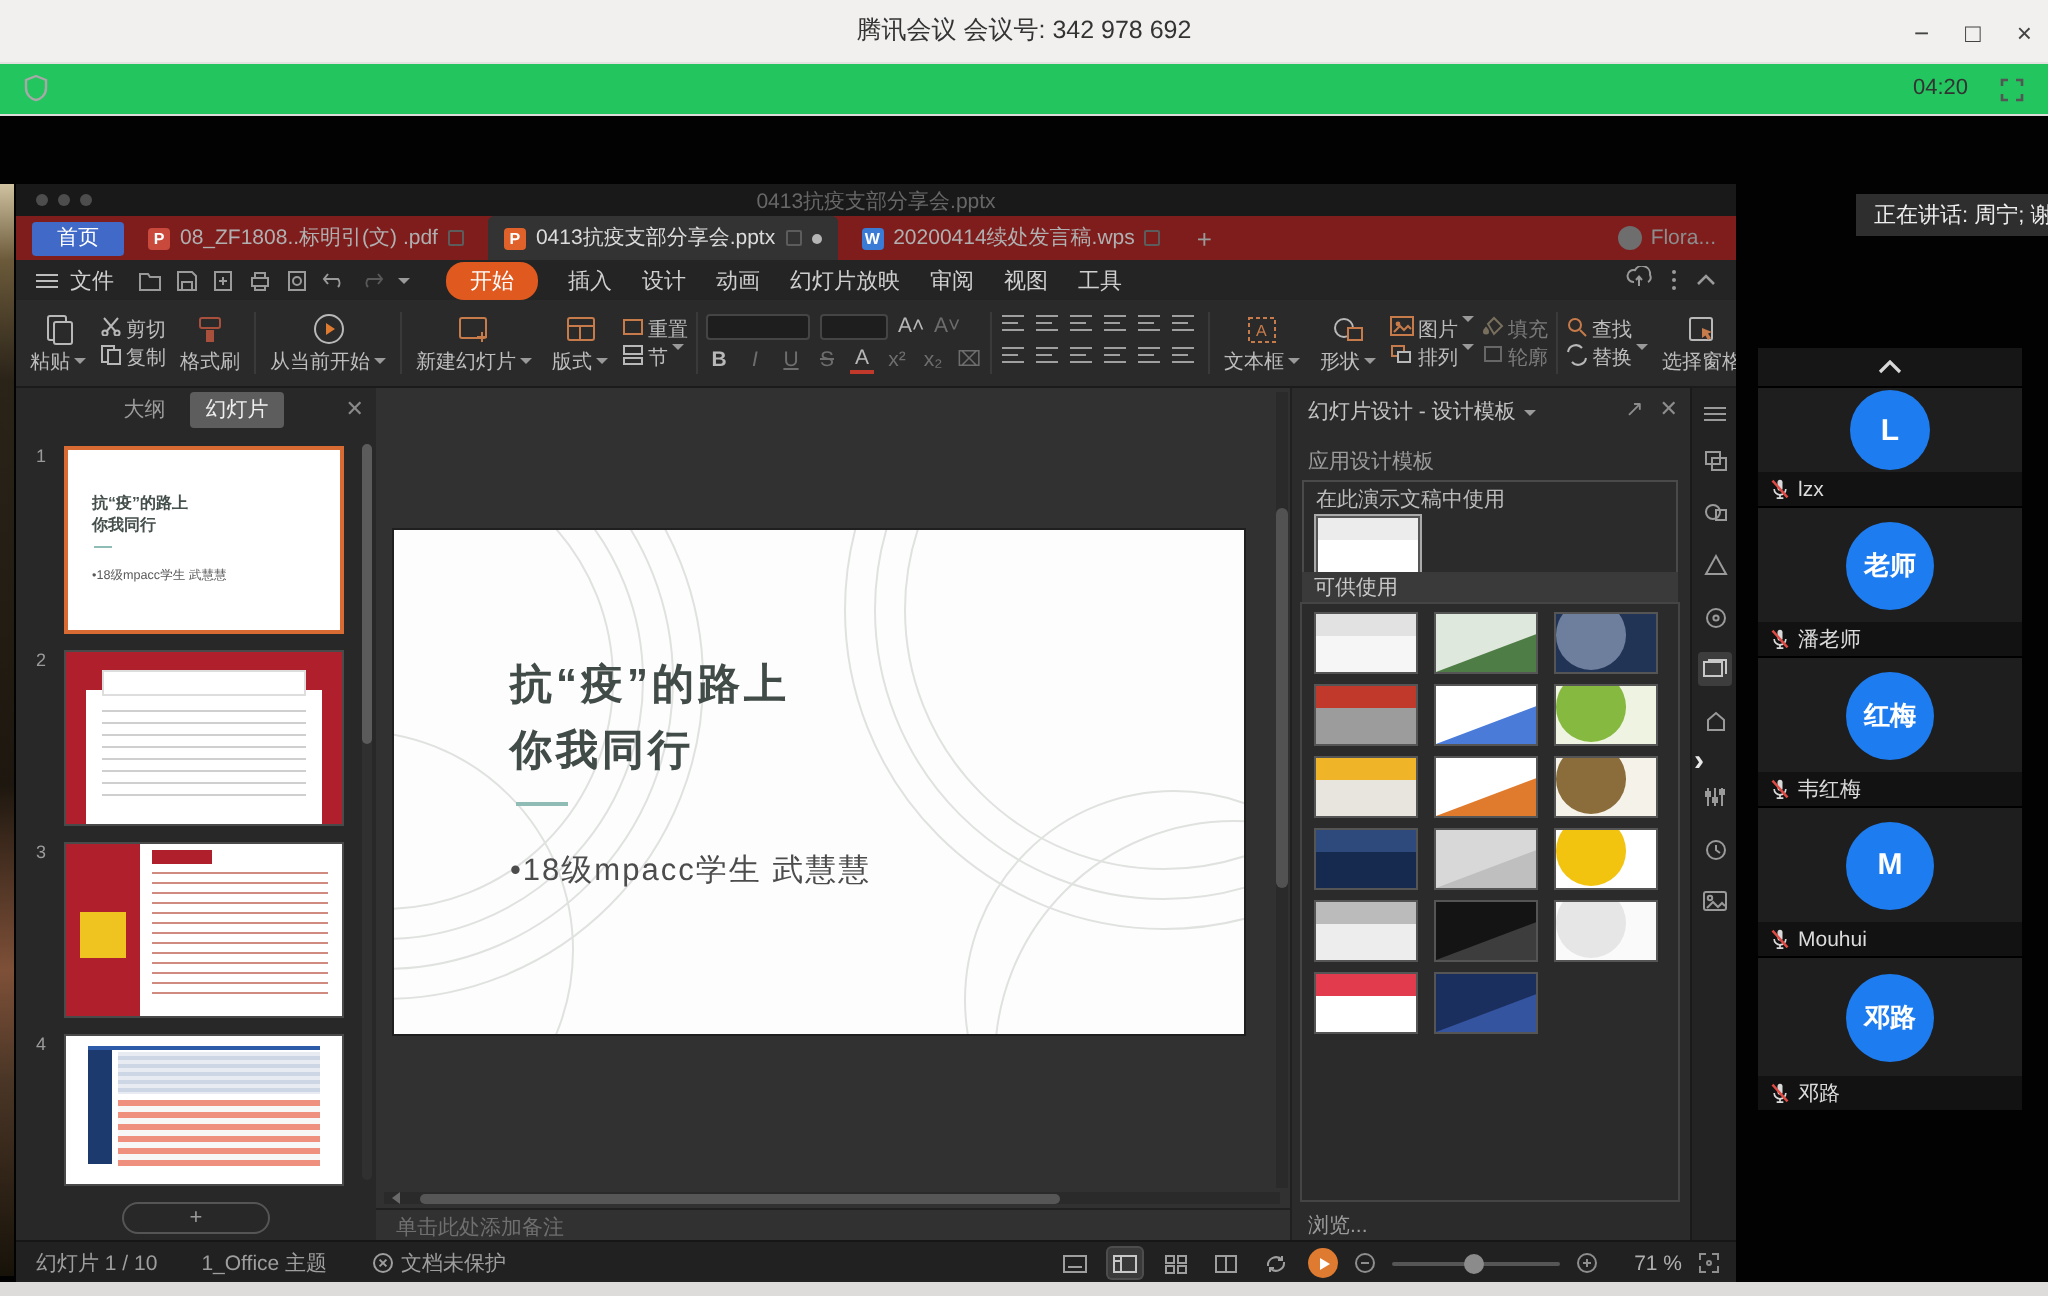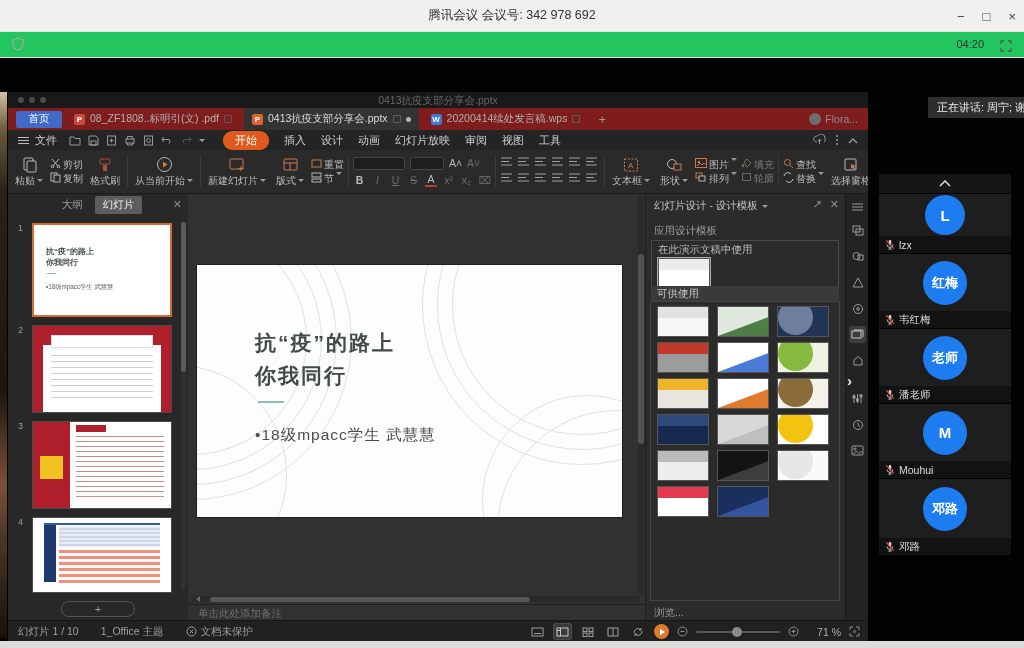--- a/index.html
+++ b/index.html
@@ -881,44 +881,44 @@
                 <rect x="4.5" y="1" width="3" height="6.5" rx="1.5" fill="#dadada"></rect>
                 <path d="M2.5 6.5a3.5 3.5 0 0 0 7 0" stroke="#dadada" fill="none"></path>
                 <path d="M6 10v2M4 12h4" stroke="#dadada"></path>
                 <path d="M1.5 1.5l9 10" stroke="#e04b44" stroke-width="1.5"></path>
               </svg>
               <span>lzx</span>
             </div>
           </div>
           <div class="p-tile">
             <div class="p-video" style="height: 58px;">
-              <div class="p-avatar" style="background: rgb(29, 125, 240); height: 44px; width: 44px; font-size: 13px;">红梅</div>
+              <div class="p-avatar" style="background: rgb(29, 125, 240); height: 44px; width: 44px; font-size: 13px;">老师</div>
             </div>
             <div class="p-namebar">
               <svg width="10" height="11" viewBox="0 0 12 13">
                 <rect x="4.5" y="1" width="3" height="6.5" rx="1.5" fill="#dadada"></rect>
                 <path d="M2.5 6.5a3.5 3.5 0 0 0 7 0" stroke="#dadada" fill="none"></path>
                 <path d="M6 10v2M4 12h4" stroke="#dadada"></path>
                 <path d="M1.5 1.5l9 10" stroke="#e04b44" stroke-width="1.5"></path>
               </svg>
-              <span>韦红梅</span>
+              <span>潘老师</span>
             </div>
           </div>
           <div class="p-tile">
             <div class="p-video" style="height: 58px;">
-              <div class="p-avatar" style="background: rgb(29, 125, 240); height: 44px; width: 44px; font-size: 13px;">老师</div>
+              <div class="p-avatar" style="background: rgb(29, 125, 240); height: 44px; width: 44px; font-size: 13px;">红梅</div>
             </div>
             <div class="p-namebar">
               <svg width="10" height="11" viewBox="0 0 12 13">
                 <rect x="4.5" y="1" width="3" height="6.5" rx="1.5" fill="#dadada"></rect>
                 <path d="M2.5 6.5a3.5 3.5 0 0 0 7 0" stroke="#dadada" fill="none"></path>
                 <path d="M6 10v2M4 12h4" stroke="#dadada"></path>
                 <path d="M1.5 1.5l9 10" stroke="#e04b44" stroke-width="1.5"></path>
               </svg>
-              <span>潘老师</span>
+              <span>韦红梅</span>
             </div>
           </div>
           <div class="p-tile">
             <div class="p-video" style="height: 58px;">
               <div class="p-avatar" style="background: rgb(29, 125, 240); height: 44px; width: 44px; font-size: 15px;">M</div>
             </div>
             <div class="p-namebar">
               <svg width="10" height="11" viewBox="0 0 12 13">
                 <rect x="4.5" y="1" width="3" height="6.5" rx="1.5" fill="#dadada"></rect>
                 <path d="M2.5 6.5a3.5 3.5 0 0 0 7 0" stroke="#dadada" fill="none"></path>

